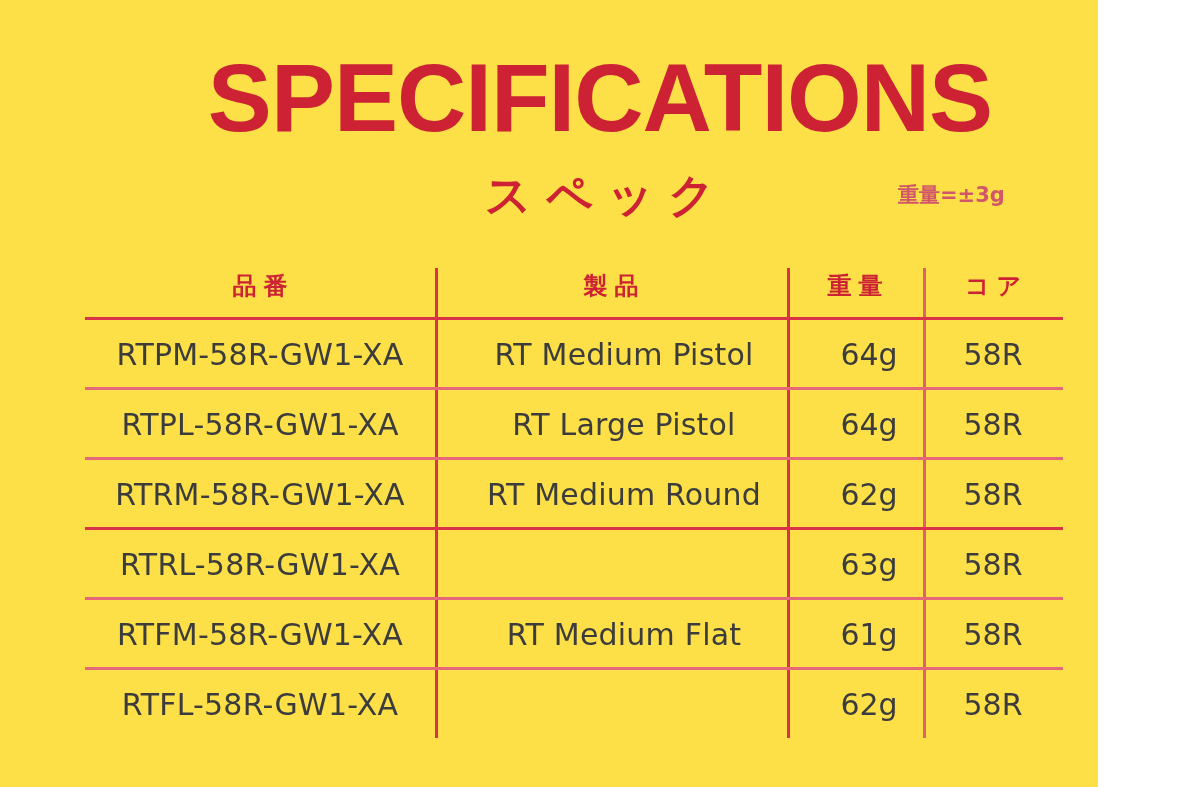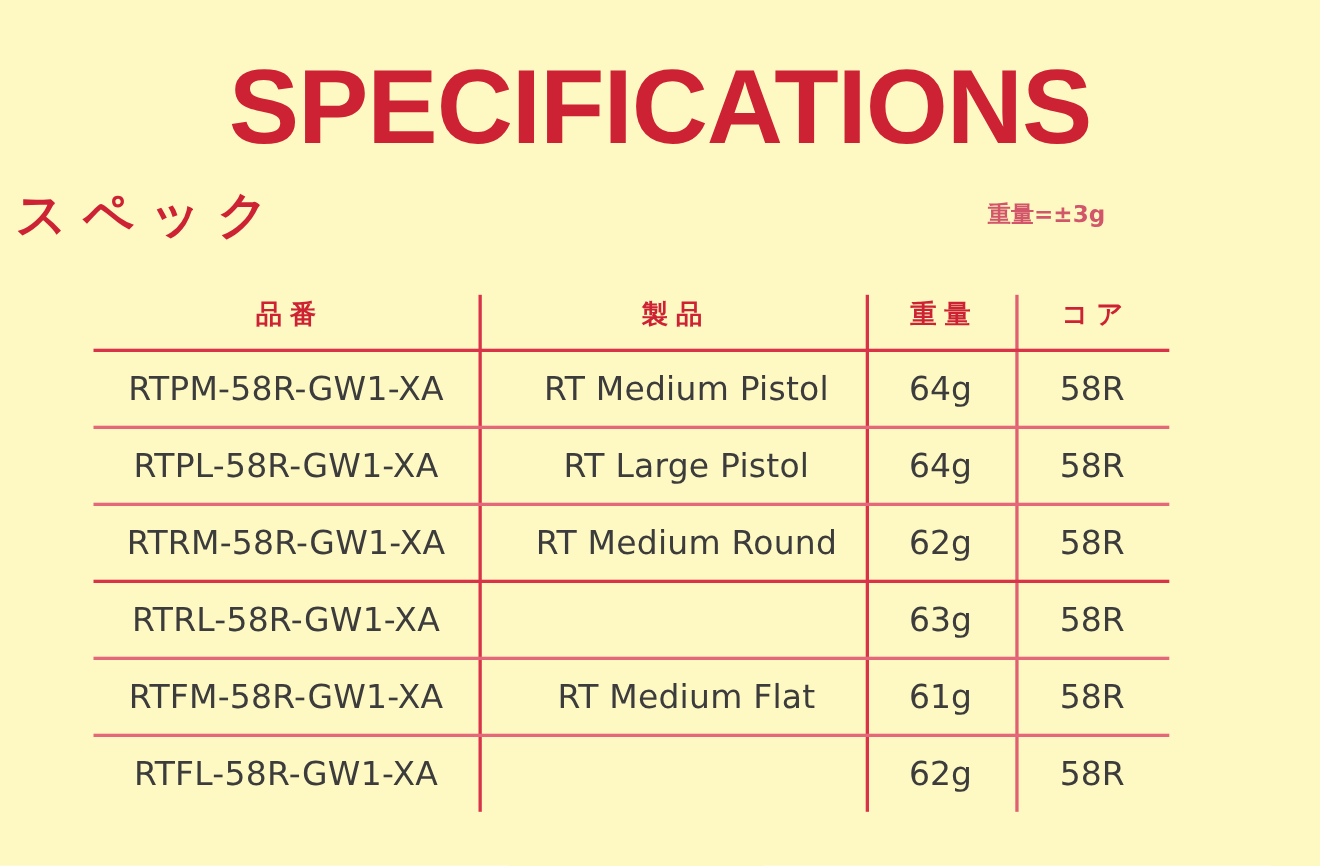--- a/index.html
+++ b/index.html
@@ -10,23 +10,23 @@
   body {
     width: 1200px;
     height: 787px;
     overflow: hidden;
     font-family: "Liberation Sans", sans-serif;
     -webkit-font-smoothing: antialiased;
   }
 
   #page {
     position: relative;
-    width: 1200px;
+    width: 1098px;
     height: 787px;
-    background: #fef9c3;
+    background: #fde047;
   }
 
   
   .title-block {
     position: absolute;
     left: 0;
     top: 0;
     width: 1200px;
     text-align: center;
   }
@@ -44,21 +44,21 @@
     letter-spacing: -1px;
     color: #cd2234;
     white-space: nowrap;
   }
 
   .sub-title {
     position: absolute;
     left: 0;
     top: 168px;
     width: 1200px;
-    text-align: left;
+    text-align: center;
     font-family: "DejaVu Sans", sans-serif;
     font-weight: 700;
     font-size: 46px;
     line-height: 54px;
     letter-spacing: 14px;
     text-indent: 14px;
     color: #cd2234;
     white-space: nowrap;
   }
 
@@ -160,21 +160,21 @@
     font-family: "DejaVu Sans", sans-serif;
     font-weight: 400;
     font-size: 30px;
     color: #3c3c3c;
     white-space: nowrap;
     overflow: hidden;
   }
   .td.c0 { left: 0px;   width: 350px; text-align: center; letter-spacing: 0.2px; }
   .td.c1 { left: 350px; width: 352px; text-align: center; padding-left: 26px;
            box-sizing: border-box; letter-spacing: 0.2px; }
-  .td.c2 { left: 702px; width: 136px; text-align: center; }
+  .td.c2 { left: 702px; width: 136px; text-align: center; padding-left: 14px; }
   .td.c3 { left: 838px; width: 140px; text-align: center; }
 </style>
 </head>
 <body>
 
 <div id="page">
 
   <div class="title-block">
     <div class="main-title">SPECIFICATIONS</div>
     <div class="sub-title">スペック</div>

